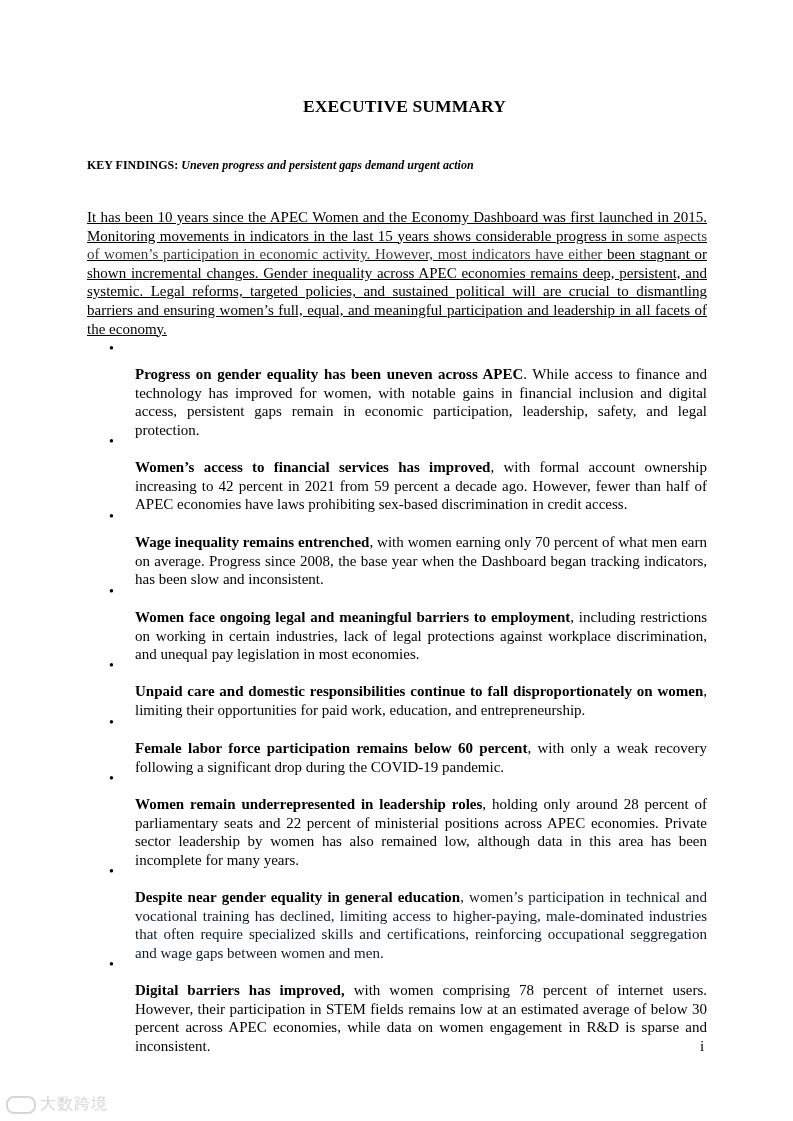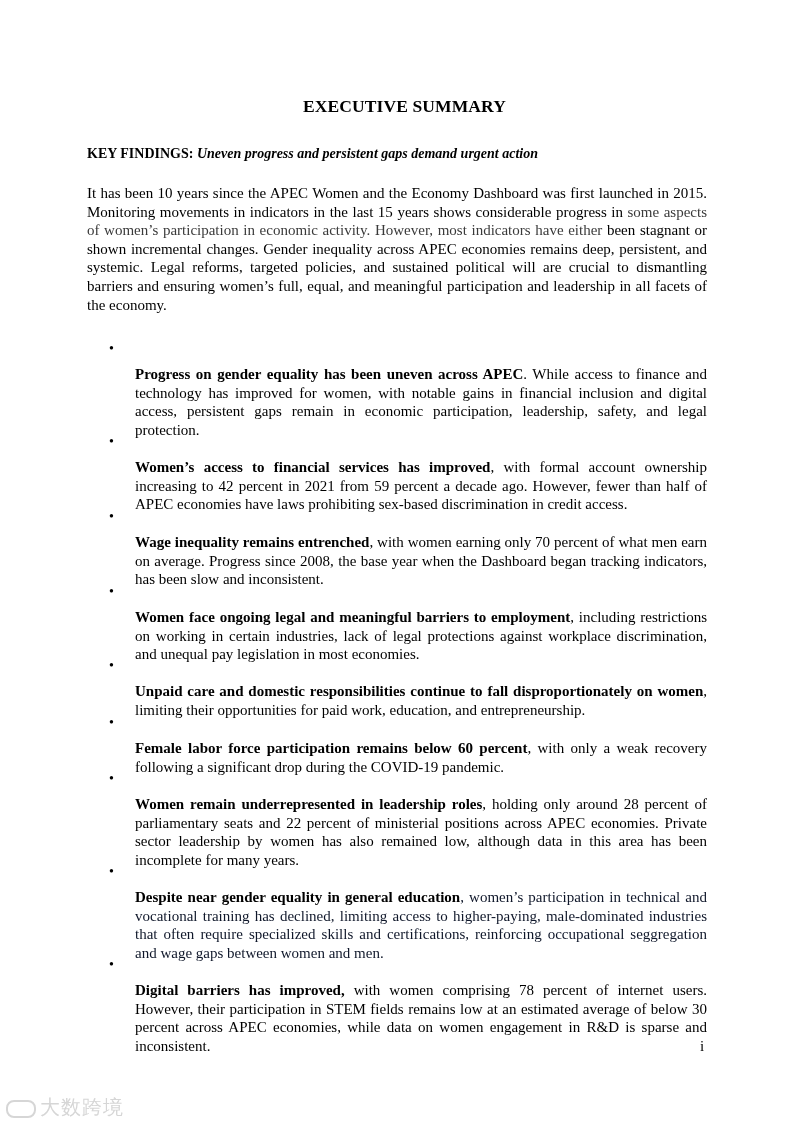--- a/index.html
+++ b/index.html
@@ -1,33 +1,33 @@
 <!DOCTYPE html>
 <html><head>
 <meta charset="utf-8">
 <style>
   html, body { margin: 0; padding: 0; background: #ffffff; }
   body { width: 793px; height: 1121px; position: relative; overflow: hidden;
          font-family: "Liberation Serif", "DejaVu Serif", serif; color: #000; }
   .page { position: absolute; left: 0; top: 0; width: 793px; height: 1121px; }
   .title { position: absolute; top: 96px; left: 0; width: 793px; text-align: center;
            font-weight: bold; font-size: 17.5px; letter-spacing: 0.1px; margin-left: 8px; }
-  .kf { position: absolute; top: 146px; left: 87px; width: 620px; font-size: 14px; font-weight: bold; }
+  .kf { position: absolute; top: 158px; left: 87px; width: 620px; font-size: 12px; font-weight: bold; }
   .kf i { font-style: italic; }
-  .intro { position: absolute; top: 184px; left: 87px; width: 620px; font-size: 15px;
-           line-height: 18.6px; text-align: justify; }
+  .intro { position: absolute; top: 208px; left: 87px; width: 620px; font-size: 15px;
+           line-height: 18.6px; text-align: justify; text-decoration: underline; }
   .intro .gray { color: #3a3a3a; }
   ul.findings { position: absolute; left: 87px; top: 340px; width: 620px; margin: 0; padding: 0; list-style: none; }
   ul.findings li { position: absolute; left: 0; width: 620px; font-size: 15px; line-height: 18.6px; }
   .bullet { position: absolute; left: 22px; top: 0; font-size: 14px; }
   .btext { position: absolute; left: 48px; width: 572px; text-align: justify; margin-top: 25px; }
   .btext b { font-weight: bold; }
   .pagenum { position: absolute; top: 1038px; left: 700px; font-size: 15px; }
   .watermark { position: absolute; left: 6px; top: 1094px; font-family: "DejaVu Sans", sans-serif;
-               font-size: 20px; color: #d6d6d6; letter-spacing: 1px; }
+               font-size: 16px; color: #d6d6d6; letter-spacing: 1px; }
   .wm-logo { display: inline-block; width: 26px; height: 14px; border: 2px solid #d6d6d6; border-radius: 8px;
              vertical-align: middle; margin-right: 4px; }
 </style>
 </head>
 <body>
 
 <div class="page">
   <div class="title">EXECUTIVE SUMMARY</div>
 
   <div class="kf">

